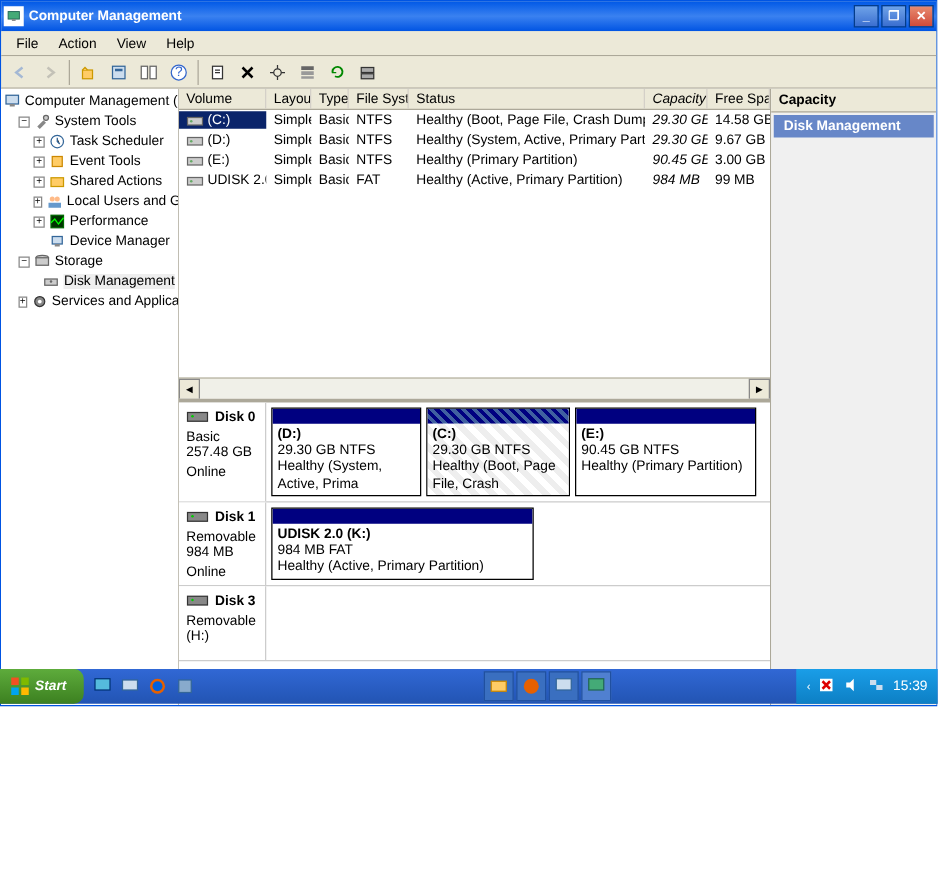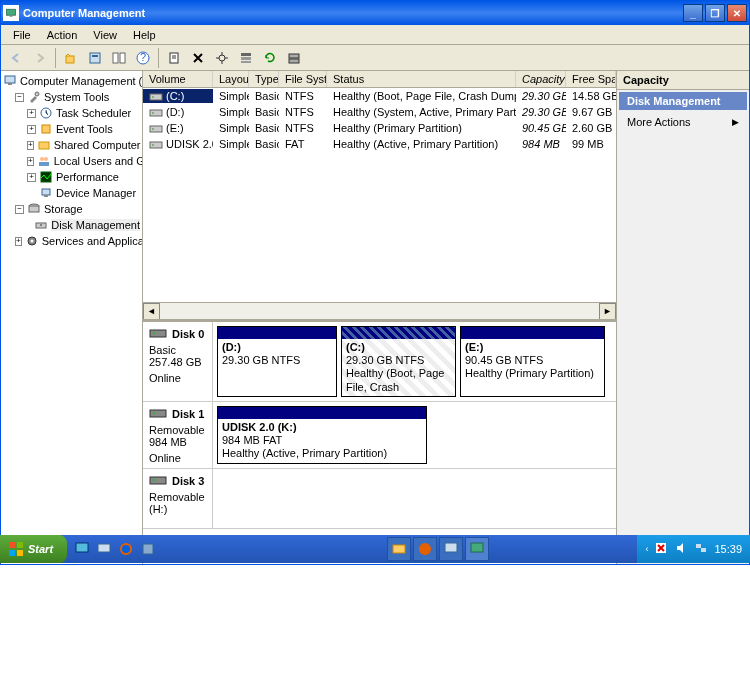--- a/index.html
+++ b/index.html
@@ -213,21 +213,21 @@
           </span>
         <span class="tree-label">Event Tools</span>
       </div>
       <div class="tree-node indent2">
         <span class="tree-toggle">+</span>
         <span class="tree-icon">
             <svg width="14" height="14" viewBox="0 0 14 14">
               <rect x="2" y="4" width="10" height="7" fill="#fc6" stroke="#c90"></rect>
             </svg>
           </span>
-        <span class="tree-label">Shared Computer</span>
+        <span class="tree-label">Shared Actions</span>
       </div>
       <div class="tree-node indent2">
         <span class="tree-toggle">+</span>
         <span class="tree-icon">
             <svg width="14" height="14" viewBox="0 0 14 14">
               <circle cx="5" cy="5" r="2" fill="#fb8"></circle>
               <circle cx="9" cy="5" r="2" fill="#fb8"></circle>
               <rect x="2" y="8" width="10" height="4" fill="#69c"></rect>
             </svg>
           </span>
@@ -324,21 +324,21 @@
             <div class="vl-row">
               <div class="vl-cell col-vol"><span class="drv-icon"><svg width="14" height="12" viewBox="0 0 14 12">
                     <rect x="1" y="4" width="12" height="6" fill="#ccc" stroke="#666"></rect>
                     <circle cx="4" cy="7" r="1" fill="#6a6"></circle>
                   </svg></span>(E:)</div>
               <div class="vl-cell col-layout">Simple</div>
               <div class="vl-cell col-type">Basic</div>
               <div class="vl-cell col-fs">NTFS</div>
               <div class="vl-cell col-status">Healthy (Primary Partition)</div>
               <div class="vl-cell col-cap">90.45 GB</div>
-              <div class="vl-cell col-free">2.60 GB</div>
+              <div class="vl-cell col-free">3.00 GB</div>
             </div>
             <div class="vl-row">
               <div class="vl-cell col-vol"><span class="drv-icon"><svg width="14" height="12" viewBox="0 0 14 12">
                     <rect x="1" y="4" width="12" height="6" fill="#ccc" stroke="#666"></rect>
                     <circle cx="4" cy="7" r="1" fill="#6a6"></circle>
                   </svg></span>UDISK 2.0 (K:)</div>
               <div class="vl-cell col-layout">Simple</div>
               <div class="vl-cell col-type">Basic</div>
               <div class="vl-cell col-fs">FAT</div>
               <div class="vl-cell col-status">Healthy (Active, Primary Partition)</div>
@@ -366,20 +366,21 @@
                 <div>Basic</div>
                 <div>257.48 GB</div>
                 <div style="margin-top:4px">Online</div>
               </div>
               <div class="disk-parts">
                 <div class="part" style="width:120px">
                   <div class="part-head"></div>
                   <div class="part-body">
                     <div class="part-title">(D:)</div>
                     <div>29.30 GB NTFS</div>
+                    <div>Healthy (System, Active, Prima</div>
                   </div>
                 </div>
                 <div class="part" style="width:115px">
                   <div class="part-head sel"></div>
                   <div class="part-body sel">
                     <div class="part-title">(C:)</div>
                     <div>29.30 GB NTFS</div>
                     <div>Healthy (Boot, Page File, Crash</div>
                   </div>
                 </div>
@@ -429,24 +430,20 @@
               <div class="disk-parts"></div>
             </div>
           </div>
 
       </div>
     </div>
 
     <div class="actions-panel">
       <div class="actions-header">Capacity</div>
       <div class="actions-sub">Disk Management</div>
-      <div class="actions-item">
-        <span>More Actions</span>
-        <span class="actions-arrow">▶</span>
-      </div>
     </div>
   </div>
 </div>
 
 <div class="taskbar">
   <div class="start-btn">
     <span class="start-icon">
       <svg width="16" height="16" viewBox="0 0 16 16">
           <rect x="1" y="1" width="6" height="6" fill="#f25022"></rect>
           <rect x="9" y="1" width="6" height="6" fill="#7fba00"></rect>

